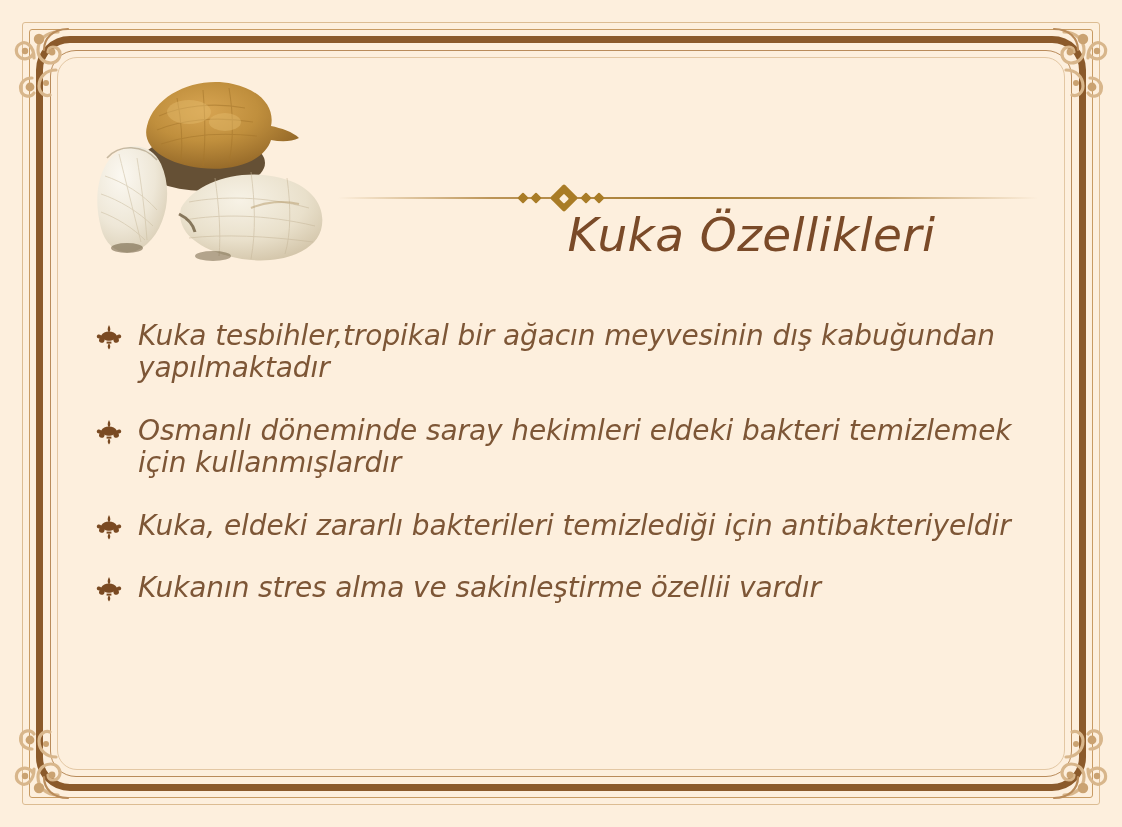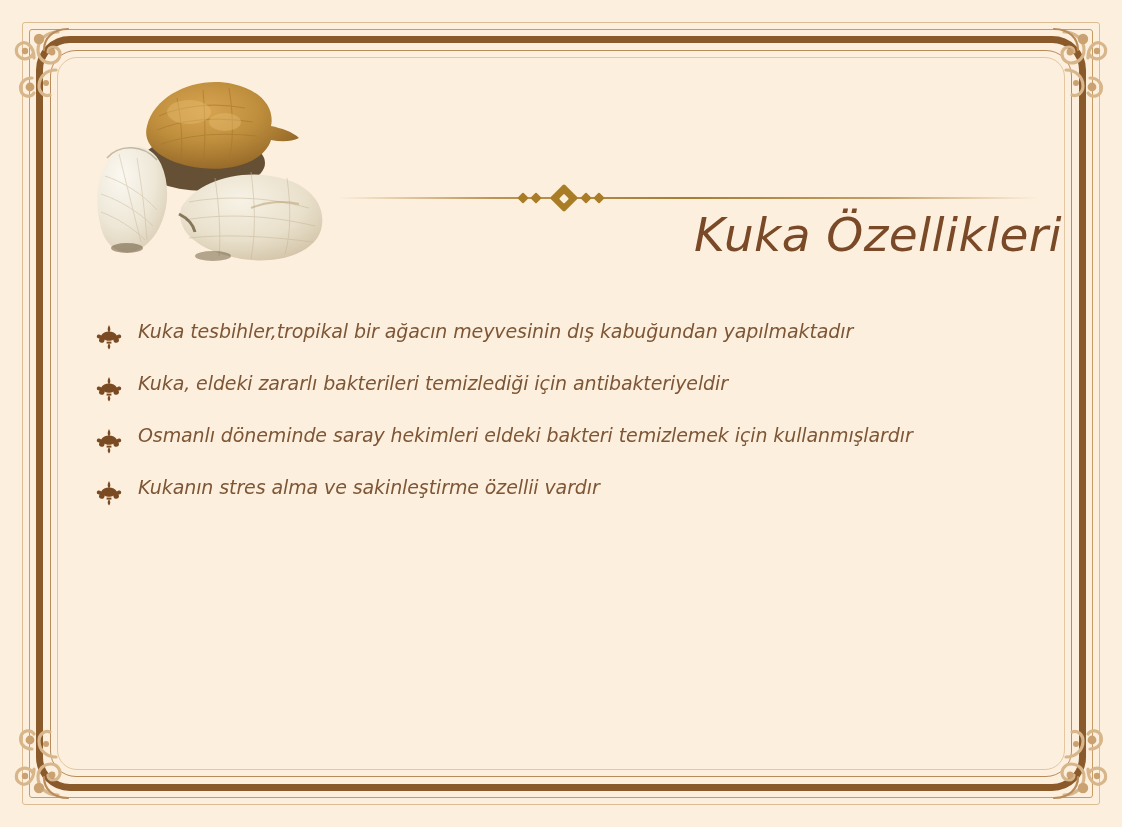--- a/index.html
+++ b/index.html
@@ -172,21 +172,21 @@
 
   .title {
     margin: 4px 0 0 0;
     font-family: "DejaVu Sans", sans-serif;
     font-style: italic;
     font-weight: 400;
     font-size: 47px;
     line-height: 1.05;
     color: #7a4a28;
     letter-spacing: 0.4px;
-    text-align: right;
+    text-align: center;
     padding-left: 103px;
   }
 
   
   .bullets {
     position: absolute;
     left: 34px;
     top: 260px;
     right: 10px;
     list-style: none;
@@ -206,21 +206,21 @@
     top: 4px;
     width: 26px;
     height: 26px;
   }
   .fleur svg { display:block; width:26px; height:26px; }
 
   .bullet-text {
     font-family: "DejaVu Sans", sans-serif;
     font-style: italic;
     font-weight: 400;
-    font-size: 19px;
+    font-size: 28px;
     line-height: 1.16;
     color: #7d5636;
     letter-spacing: -0.1px;
     max-width: 890px;
   }
 </style>
 </head>
 <body>
 
 <div id="card">
@@ -414,35 +414,35 @@
         <span class="fleur">
           <svg viewBox="0 0 26 26" xmlns="http://www.w3.org/2000/svg">
             <g fill="#7a4a22">
               <path d="M13 1 C11.2 4.2 11.2 6.4 13 8.6 C14.8 6.4 14.8 4.2 13 1 Z"></path>
               <path d="M13 7.6 C9.6 7.6 6.6 9.2 5.2 11.6 C3.6 10 1.6 10.2 0.9 11.8 C0.3 13.3 1.6 14.8 3.6 14.6 C2.3 16.4 3.2 18.6 5.4 18.8 C7.3 19 8.9 17.4 8.6 15.4 C10 16.4 11.5 16.8 13 16.8 C14.5 16.8 16 16.4 17.4 15.4 C17.1 17.4 18.7 19 20.6 18.8 C22.8 18.6 23.7 16.4 22.4 14.6 C24.4 14.8 25.7 13.3 25.1 11.8 C24.4 10.2 22.4 10 20.8 11.6 C19.4 9.2 16.4 7.6 13 7.6 Z"></path>
               <path d="M10.6 17.6 L15.4 17.6 L15.4 19.6 L10.6 19.6 Z"></path>
               <path d="M13 19.2 C11.4 21.4 11.2 23.4 13 25.4 C14.8 23.4 14.6 21.4 13 19.2 Z"></path>
             </g>
           </svg>
         </span>
-        <span class="bullet-text">Kuka, eldeki zararlı bakterileri temizlediği için antibakteriyeldir</span>
+        <span class="bullet-text">Osmanlı döneminde saray hekimleri eldeki bakteri temizlemek için kullanmışlardır</span>
       </li>
 
       <li class="bullet">
         <span class="fleur">
           <svg viewBox="0 0 26 26" xmlns="http://www.w3.org/2000/svg">
             <g fill="#7a4a22">
               <path d="M13 1 C11.2 4.2 11.2 6.4 13 8.6 C14.8 6.4 14.8 4.2 13 1 Z"></path>
               <path d="M13 7.6 C9.6 7.6 6.6 9.2 5.2 11.6 C3.6 10 1.6 10.2 0.9 11.8 C0.3 13.3 1.6 14.8 3.6 14.6 C2.3 16.4 3.2 18.6 5.4 18.8 C7.3 19 8.9 17.4 8.6 15.4 C10 16.4 11.5 16.8 13 16.8 C14.5 16.8 16 16.4 17.4 15.4 C17.1 17.4 18.7 19 20.6 18.8 C22.8 18.6 23.7 16.4 22.4 14.6 C24.4 14.8 25.7 13.3 25.1 11.8 C24.4 10.2 22.4 10 20.8 11.6 C19.4 9.2 16.4 7.6 13 7.6 Z"></path>
               <path d="M10.6 17.6 L15.4 17.6 L15.4 19.6 L10.6 19.6 Z"></path>
               <path d="M13 19.2 C11.4 21.4 11.2 23.4 13 25.4 C14.8 23.4 14.6 21.4 13 19.2 Z"></path>
             </g>
           </svg>
         </span>
-        <span class="bullet-text">Osmanlı döneminde saray hekimleri eldeki bakteri temizlemek için kullanmışlardır</span>
+        <span class="bullet-text">Kuka, eldeki zararlı bakterileri temizlediği için antibakteriyeldir</span>
       </li>
 
       <li class="bullet">
         <span class="fleur">
           <svg viewBox="0 0 26 26" xmlns="http://www.w3.org/2000/svg">
             <g fill="#7a4a22">
               <path d="M13 1 C11.2 4.2 11.2 6.4 13 8.6 C14.8 6.4 14.8 4.2 13 1 Z"></path>
               <path d="M13 7.6 C9.6 7.6 6.6 9.2 5.2 11.6 C3.6 10 1.6 10.2 0.9 11.8 C0.3 13.3 1.6 14.8 3.6 14.6 C2.3 16.4 3.2 18.6 5.4 18.8 C7.3 19 8.9 17.4 8.6 15.4 C10 16.4 11.5 16.8 13 16.8 C14.5 16.8 16 16.4 17.4 15.4 C17.1 17.4 18.7 19 20.6 18.8 C22.8 18.6 23.7 16.4 22.4 14.6 C24.4 14.8 25.7 13.3 25.1 11.8 C24.4 10.2 22.4 10 20.8 11.6 C19.4 9.2 16.4 7.6 13 7.6 Z"></path>
               <path d="M10.6 17.6 L15.4 17.6 L15.4 19.6 L10.6 19.6 Z"></path>
               <path d="M13 19.2 C11.4 21.4 11.2 23.4 13 25.4 C14.8 23.4 14.6 21.4 13 19.2 Z"></path>

